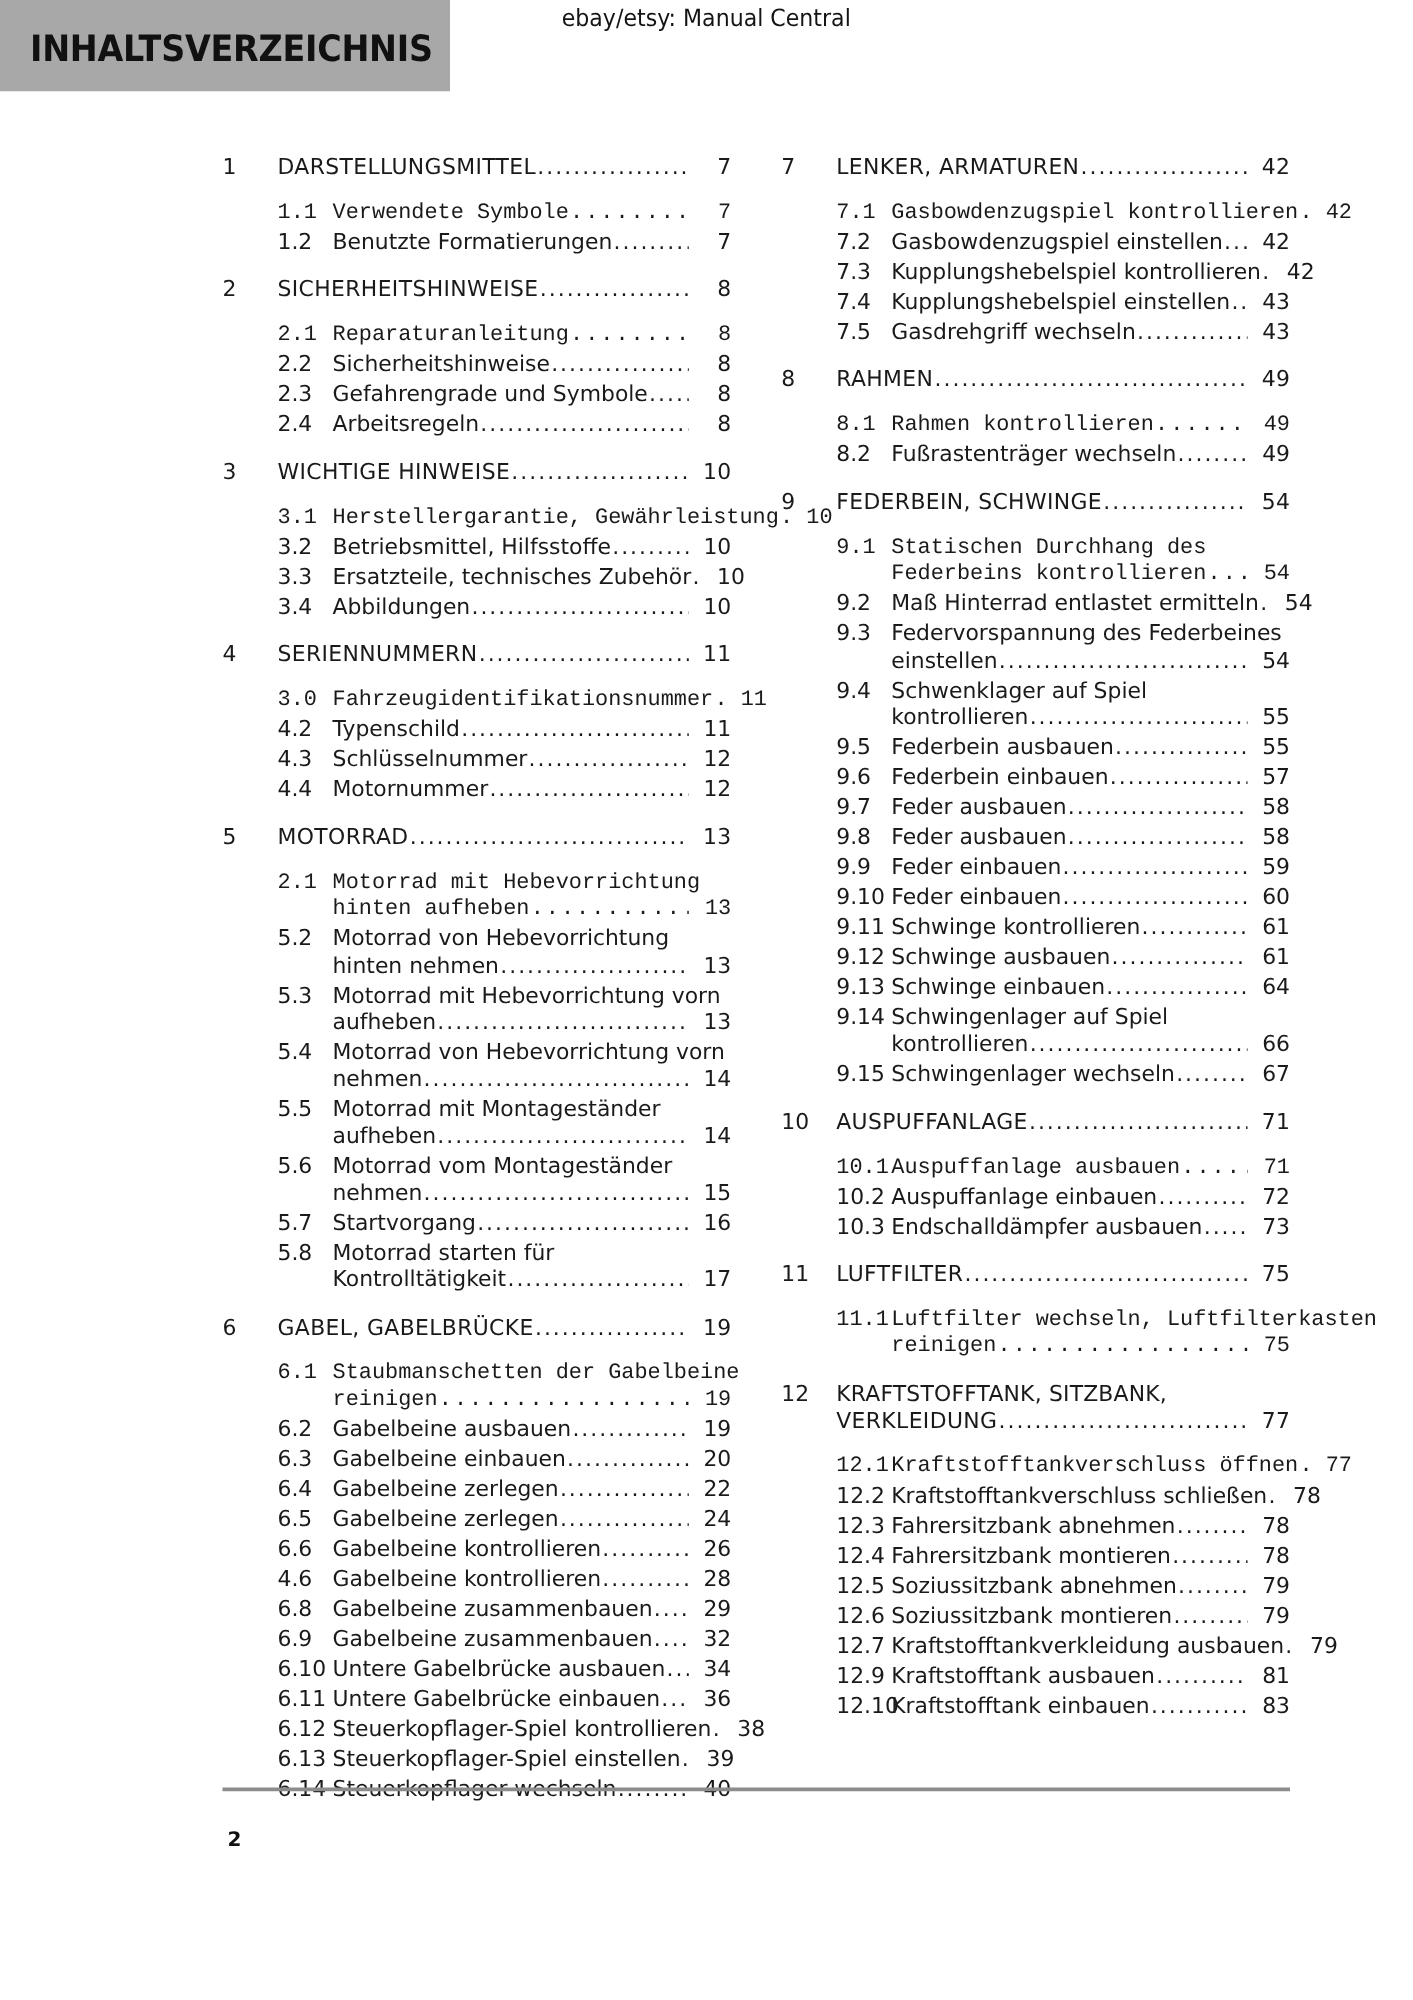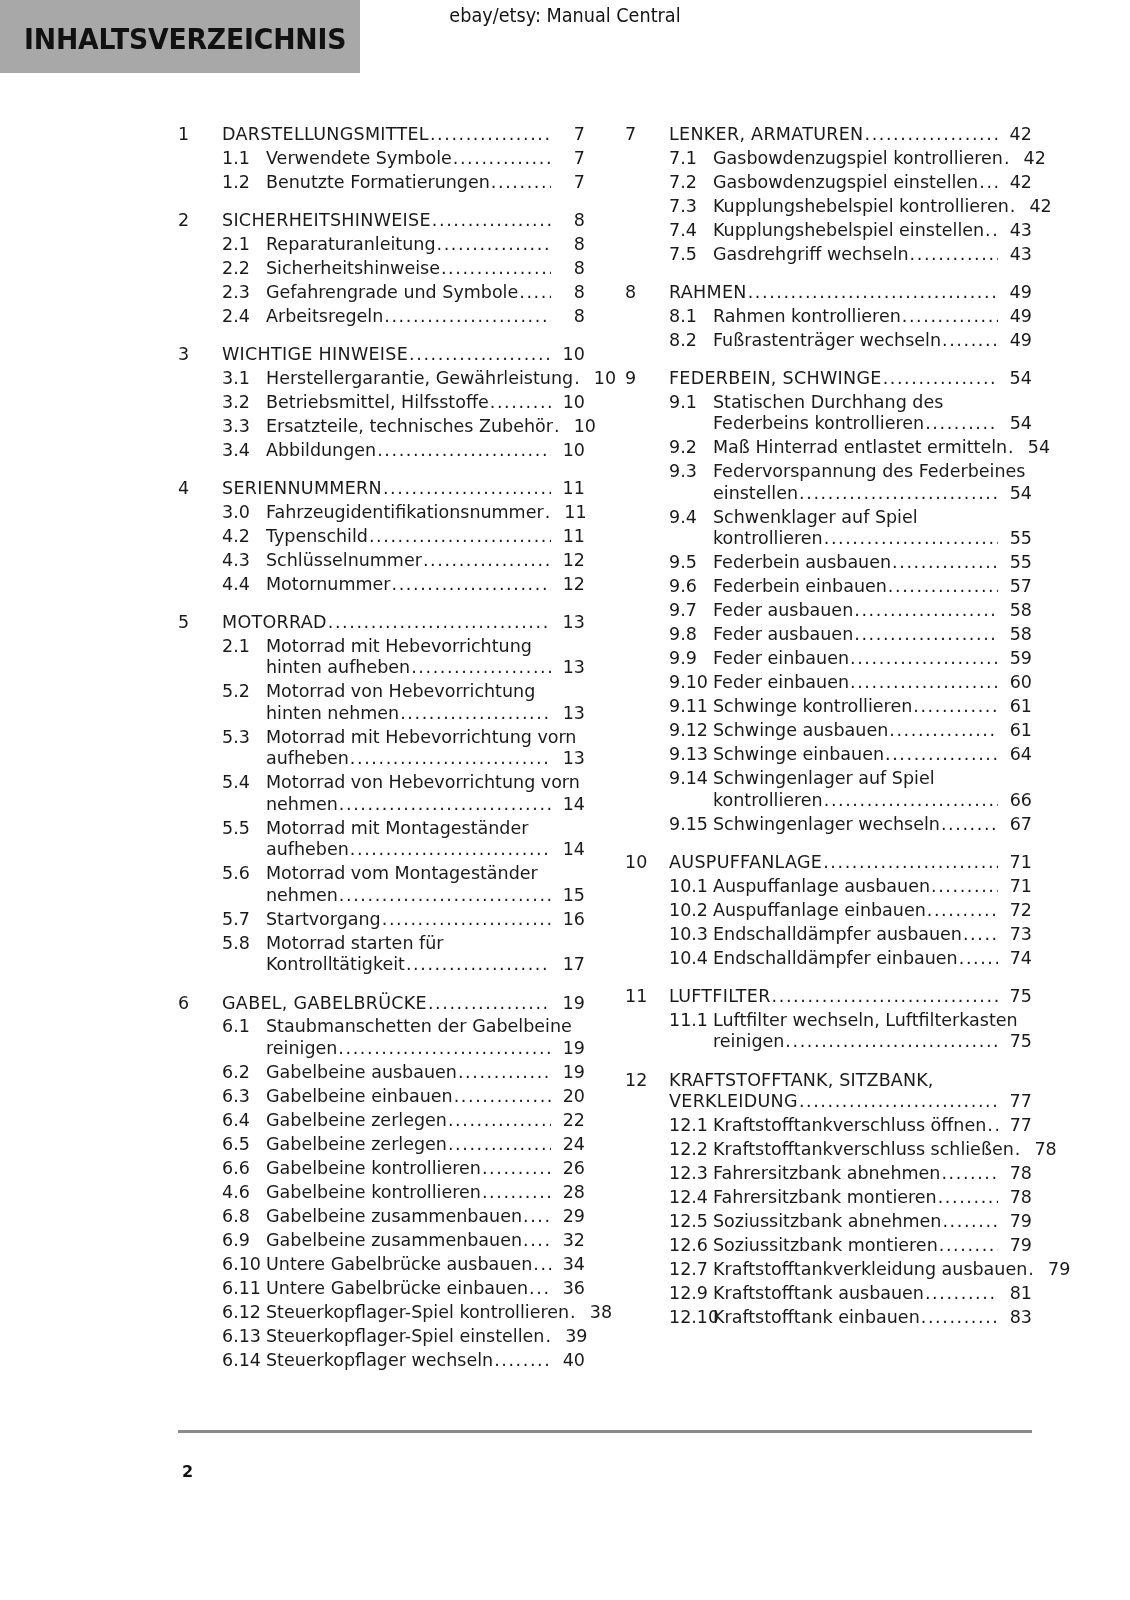--- a/index.html
+++ b/index.html
@@ -85,21 +85,22 @@
   }
   .row.chapter {
     margin-top: 17px;
     letter-spacing: 0.15px;
   }
   .row.chapter.first { margin-top: 0; }
   .row.sub {
     margin-top: 2.5px;
   }
   .row.sub.first-sub {
-    margin-top: 2px;
+    margin-top: 14px;
+    font-family: Liberation Mono, monospace;
   }
 
   .num {
     flex: 0 0 auto;
     text-align: left;
   }
   .row.chapter > .num { width: 44px; }
   .row.sub > .num { width: 44px; margin-left: 44px; }
 
   .body {
@@ -889,30 +890,20 @@
       <div class="row sub">
         <div class="num">10.3</div>
         <div class="body">
           <div class="leader">
             <span class="label">Endschalldämpfer ausbauen</span>
             <span class="dots"></span>
             <span class="pg">73</span>
           </div>
         </div>
       </div>
-      <div class="row sub">
-        <div class="num">10.4</div>
-        <div class="body">
-          <div class="leader">
-            <span class="label">Endschalldämpfer einbauen</span>
-            <span class="dots"></span>
-            <span class="pg">74</span>
-          </div>
-        </div>
-      </div>
       <div class="row chapter">
         <div class="num">11</div>
         <div class="body">
           <div class="leader">
             <span class="label">LUFTFILTER</span>
             <span class="dots"></span>
             <span class="pg">75</span>
           </div>
         </div>
       </div>

